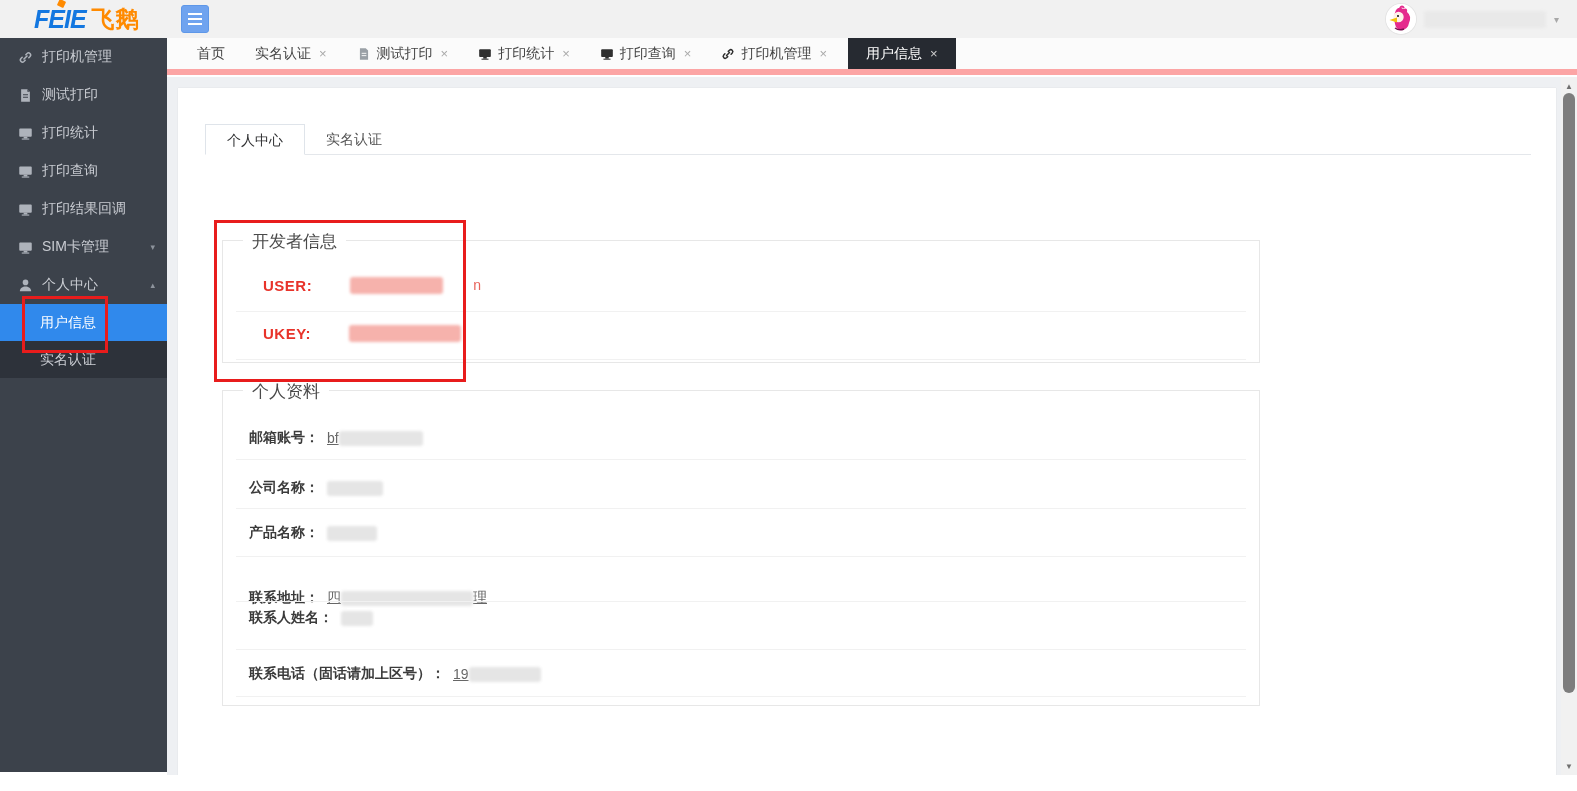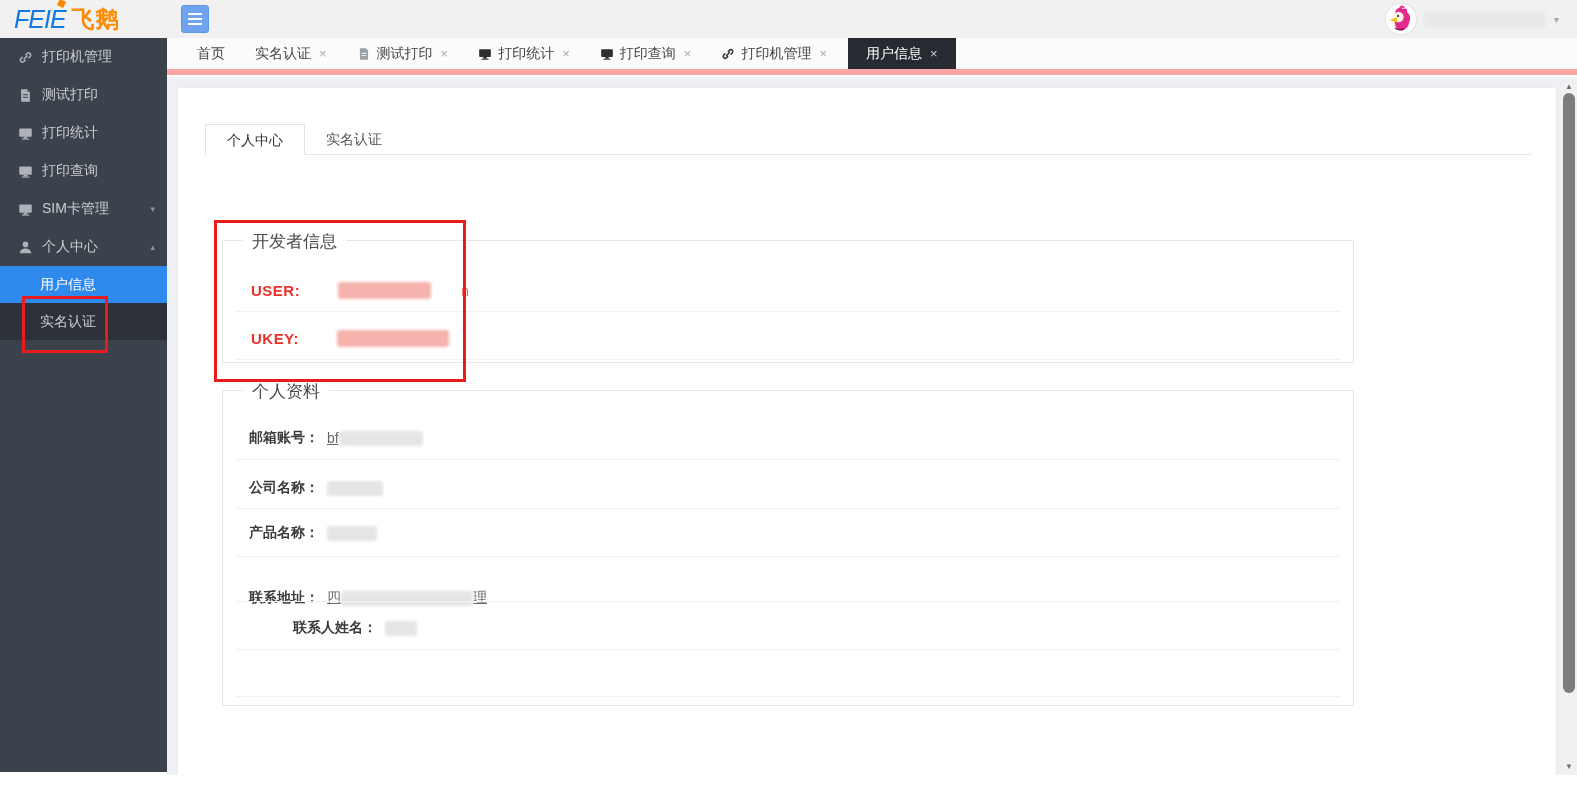--- a/index.html
+++ b/index.html
@@ -3,21 +3,21 @@
 <meta charset="utf-8">
 <style>
   * { margin:0; padding:0; box-sizing:border-box; }
   html,body { width:1577px; height:791px; overflow:hidden; background:#fff;
     font-family:"Liberation Sans","DejaVu Sans",sans-serif; }
   #app { position:relative; width:1577px; height:791px; background:#fff; }
 
   
   .header { position:absolute; left:0; top:0; width:1577px; height:38px; background:#f1f1f1; }
   .logo { position:absolute; left:14px; top:4px; height:30px; display:flex; align-items:center; }
-  .logo-latin { font-size:25px; font-weight:400; font-style:italic; color:#1377e0; letter-spacing:-1px; position:relative; }
+  .logo-latin { font-size:25px; font-weight:700; font-style:italic; color:#1377e0; letter-spacing:-1px; position:relative;margin-left:20px; }
   .logo-spark { position:absolute; top:-4px; left:44px; width:7px; height:7px; background:#ff8a00; border-radius:1px; transform:rotate(25deg); }
   .logo-cn { font-size:23px; font-weight:bold; color:#ff8a00; margin-left:6px; letter-spacing:1px; }
   .hamburger { position:absolute; left:181px; top:5px; width:28px; height:28px; background:#6fa3ef; border-radius:3px; border:1px solid #5e97e8; display:flex; flex-direction:column; justify-content:center; align-items:center; gap:3px; cursor:pointer; }
   .hamburger i { display:block; width:14px; height:2px; background:#fff; }
   .header-user { position:absolute; right:18px; top:0; height:38px; display:flex; align-items:center; gap:8px; }
   .avatar { width:30px; height:30px; border-radius:50%; background:#fff; overflow:hidden; box-shadow:0 0 0 1px #e4e4e4; }
   .user-caret { color:#a8a8a8; font-size:10px; }
 
   
   .redact { display:inline-block; height:15px; border-radius:3px; background:#e5e5e5; filter:blur(1.6px); vertical-align:middle; }
@@ -51,26 +51,26 @@
 
   
   .ctabs { position:absolute; left:27px; right:25px; top:36px; height:31px; border-bottom:1px solid #e4e7eb; display:flex; }
   .ctab { height:31px; line-height:30px; padding:0 21px; font-size:14px; color:#555; cursor:pointer; }
   .ctab.active { background:#fff; border:1px solid #dfe4ea; border-bottom:1px solid #fff; color:#303133; margin-bottom:-1px; }
 
   
   .alert { position:absolute; left:40px; top:82px; width:1299px; height:40px; background:#fdf4e6; border:1px solid #f7e4c6; border-left:4px solid #f78f1e; border-radius:4px; display:flex; align-items:center; padding-left:26px; font-size:14px; color:#766a55; }
 
   
-  .fieldset { position:absolute; left:44px; width:1132px; border:1px solid #e7e7e7; background:#fff; }
+  .fieldset { position:absolute; left:44px; width:1038px; border:1px solid #e7e7e7; background:#fff; }
   .fieldset .legend { position:absolute; top:-11px; left:20px; background:#fff; padding:0 9px; font-size:17px; color:#4a4a4a; }
   .fs-dev { top:152px; height:123px; }
   .fs-prof { top:302px; height:316px; }
   .divider { position:absolute; left:13px; right:13px; height:1px; background:#f1f1f1; }
-  .dev-row { position:absolute; left:28px; height:22px; display:flex; align-items:flex-end;gap:28px; }
+  .dev-row { position:absolute; left:40px; height:22px; display:flex; align-items:flex-start;gap:28px; }
   .dev-label { font-size:15px; font-weight:bold; color:#e8332a; letter-spacing:.5px; margin-right:10px; }
   .dev-suffix { font-size:14px; color:#e8645c; margin-left:2px; }
   .prof-row { position:absolute; left:26px; height:20px; display:flex; align-items:center; font-size:14px; }
   .prof-label { font-weight:bold; color:#3b3b3b; margin-right:8px; }
   .prof-val { color:#666;text-decoration:underline; }
   .annot.content { left:36px; top:132px; width:252px; height:162px; }
 
   
   .btn-row { position:absolute; left:75px; top:645px; display:flex; gap:15px; }
   .btn { height:27px; padding:0 15px; background:#1373e6; color:#fff; font-size:14px; font-weight:bold; border:none; border-radius:4px; display:flex; align-items:center; cursor:pointer; font-family:inherit; }
@@ -156,20 +156,30 @@
       <span>打印查询</span>
     </div>
     <div class="side-item">
       <span class="sicon">
         <svg viewBox="0 0 24 24" fill="currentColor">
             <rect x="2" y="4" width="20" height="13" rx="1.5"></rect>
             <rect x="9" y="17" width="6" height="3"></rect>
             <rect x="6" y="20" width="12" height="1.8"></rect>
           </svg>
       </span>
+      <span>打印结果回调</span>
+    </div>
+    <div class="side-item">
+      <span class="sicon">
+        <svg viewBox="0 0 24 24" fill="currentColor">
+            <rect x="2" y="4" width="20" height="13" rx="1.5"></rect>
+            <rect x="9" y="17" width="6" height="3"></rect>
+            <rect x="6" y="20" width="12" height="1.8"></rect>
+          </svg>
+      </span>
       <span>SIM卡管理</span>
       <span class="caret">▾</span>
     </div>
     <div class="side-item">
       <span class="sicon">
         <svg viewBox="0 0 24 24" fill="currentColor">
             <circle cx="12" cy="7" r="4.5"></circle>
             <path d="M3 21c0-5 4.5-7.5 9-7.5s9 2.5 9 7.5z"></path>
           </svg>
       </span>
@@ -299,26 +309,31 @@
         <div class="divider" style="top:165px;"></div>
 
         <div class="prof-row" style="top:197px;">
           <span class="prof-label">联系地址：</span>
           <span class="prof-val">四</span>
           <span class="redact" style="width:132px;"></span>
           <span class="prof-val">理</span>
         </div>
         <div class="divider" style="top:210px;"></div>
 
-        <div class="prof-row" style="top:227px;margin-left:44px;">
+        <div class="prof-row" style="top:217px;">
           <span class="prof-label">联系人姓名：</span>
           <span class="redact" style="width:32px;"></span>
         </div>
         <div class="divider" style="top:258px;"></div>
 
+        <div class="prof-row" style="top:273px;">
+          <span class="prof-label">联系电话（固话请加上区号）：</span>
+          <span class="prof-val">19</span>
+          <span class="redact" style="width:72px;"></span>
+        </div>
         <div class="divider" style="top:305px;"></div>
       </div>
 
 
     </div>
 
     <div class="scrollbar">
       <span class="sb-arrow" style="top:2px;">▲</span>
       <span class="sb-thumb"></span>
       <span class="sb-arrow" style="bottom:2px;">▼</span>

